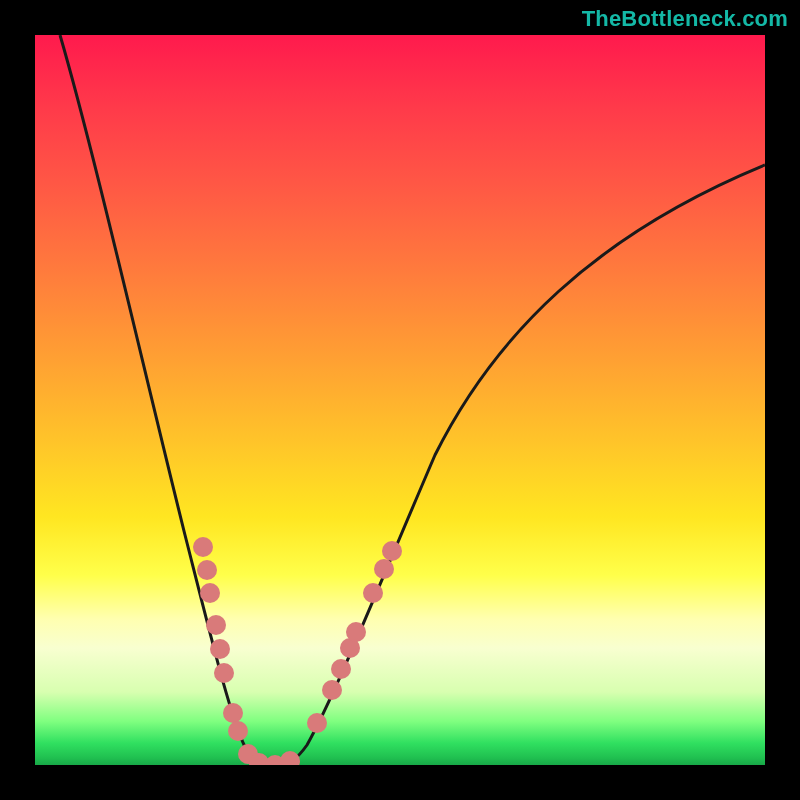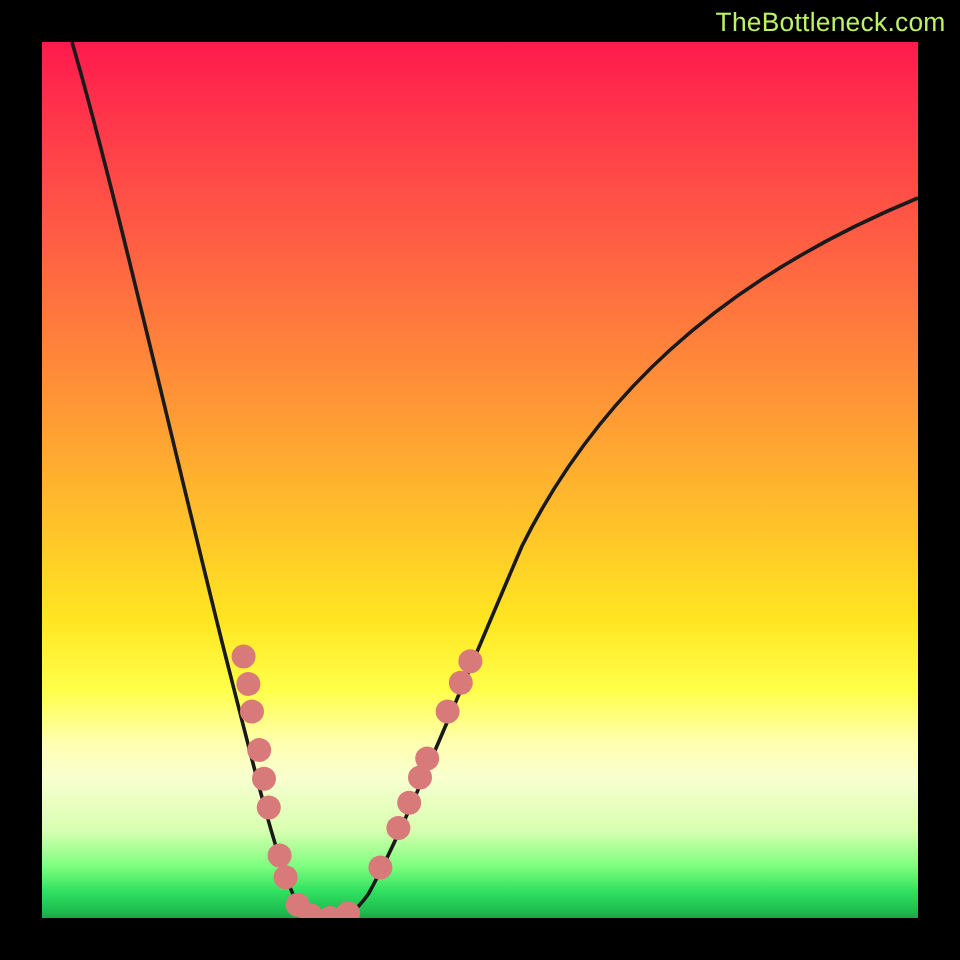--- a/index.html
+++ b/index.html
@@ -40,23 +40,23 @@
       #80ff80 94%,
       #30e060 97%,
       #20c050 99%,
       #18a848 100%
     );
   }
   .watermark {
     position: absolute;
     top: 6px;
     right: 12px;
-    color: #bef264;
+    color: #14b8a6;
     font-size: 22px;
-    font-weight: 400;
+    font-weight: 700;
     letter-spacing: 0.2px;
   }
   svg.curve {
     position: absolute;
     left: 0;
     top: 0;
     width: 730px;
     height: 730px;
   }
 </style>

